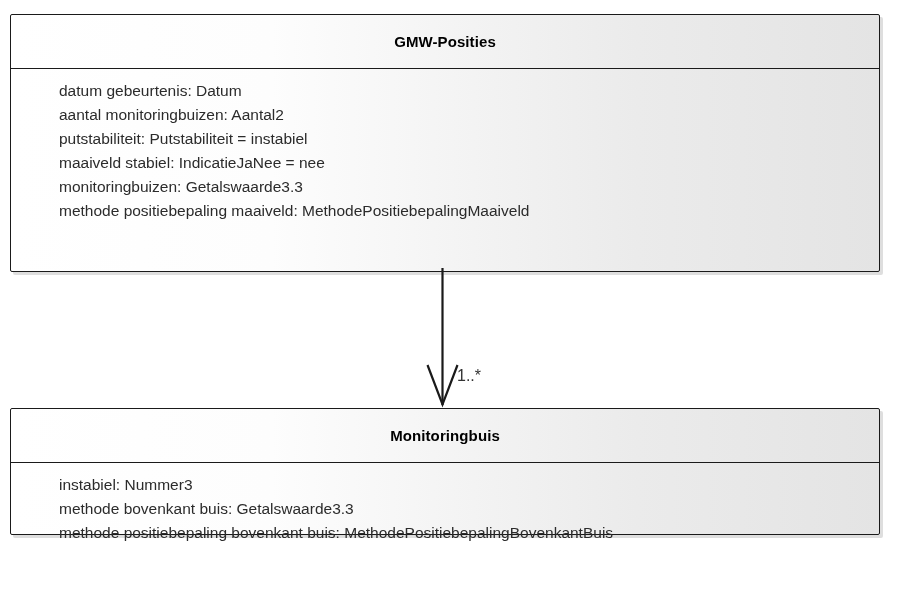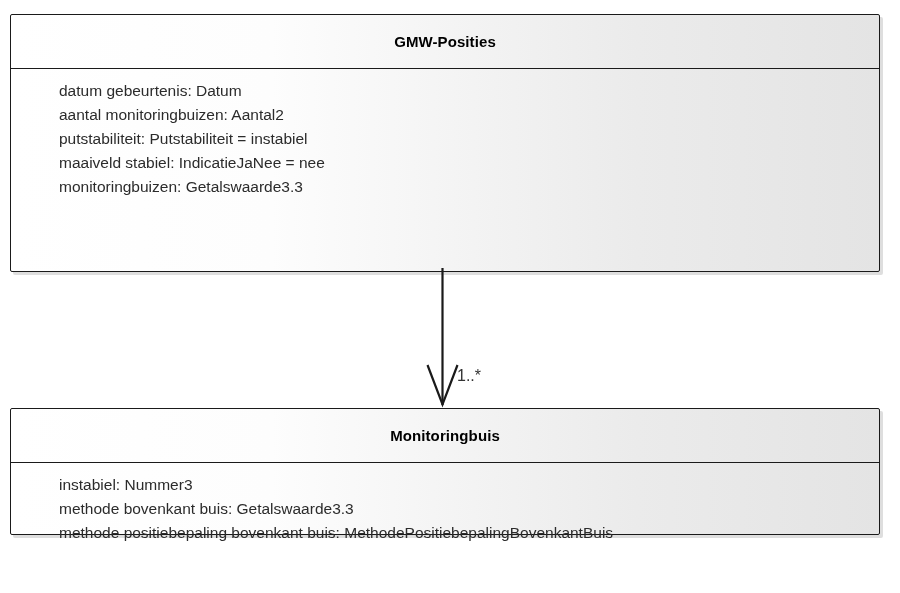--- a/index.html
+++ b/index.html
@@ -71,20 +71,21 @@
 <div id="canvas">
 
   <div class="uml-class" id="class-0" style="left:10px; top:14px; width:870px; height:258px;">
     <div class="uml-header">GMW-Posities</div>
     <div class="uml-body">
       <div class="uml-attr">datum gebeurtenis: Datum</div>
       <div class="uml-attr">aantal monitoringbuizen: Aantal2</div>
       <div class="uml-attr">putstabiliteit: Putstabiliteit = instabiel</div>
       <div class="uml-attr">maaiveld stabiel: IndicatieJaNee = nee</div>
       <div class="uml-attr">monitoringbuizen: Getalswaarde3.3</div>
+      <div class="uml-attr">methode positiebepaling maaiveld: MethodePositiebepalingMaaiveld</div>
     </div>
   </div>
 
   <svg class="assoc" style="left:400px; top:268px; width:120px; height:142px;" width="120" height="142" viewBox="0 0 120 142">
     <line x1="42.5" y1="0" x2="42.5" y2="137" stroke="#1a1a1a" stroke-width="2.2"></line>
     <polyline points="27.5,97 42.5,136.5 57.5,97" fill="none" stroke="#1a1a1a" stroke-width="2.2" stroke-linejoin="miter" stroke-linecap="butt"></polyline>
   </svg>
 
   <div class="assoc-label" style="left:457px; top:367px;">1..*</div>
 

